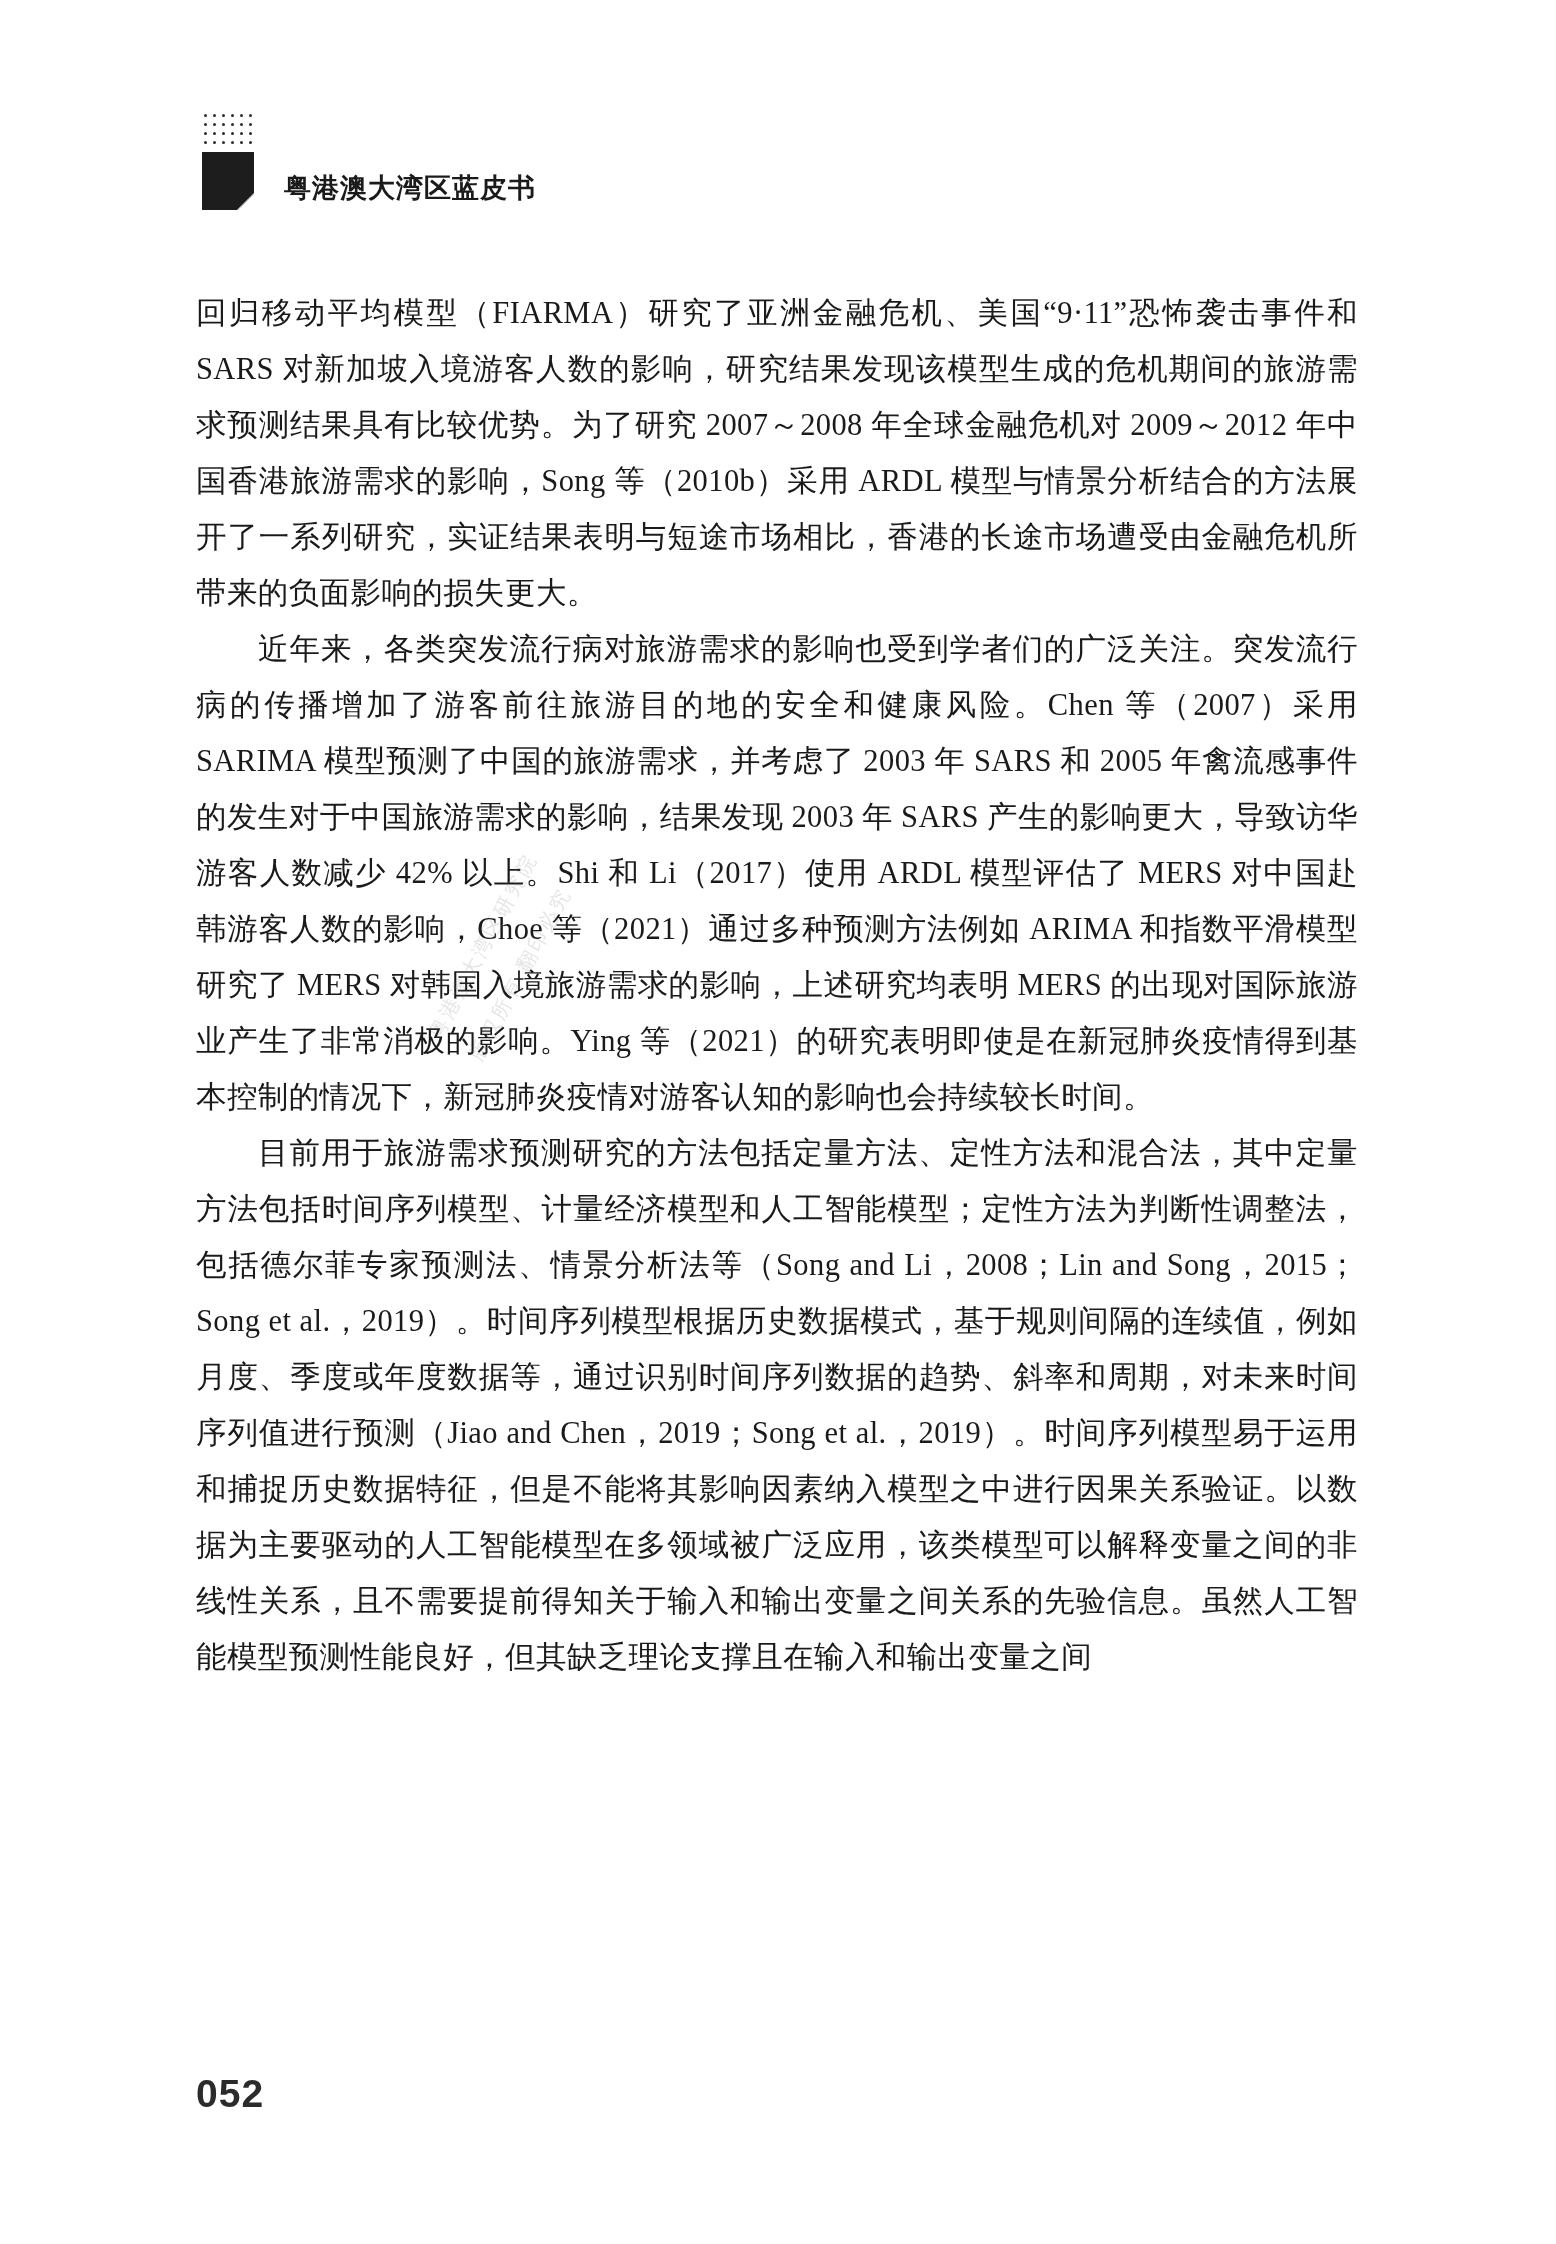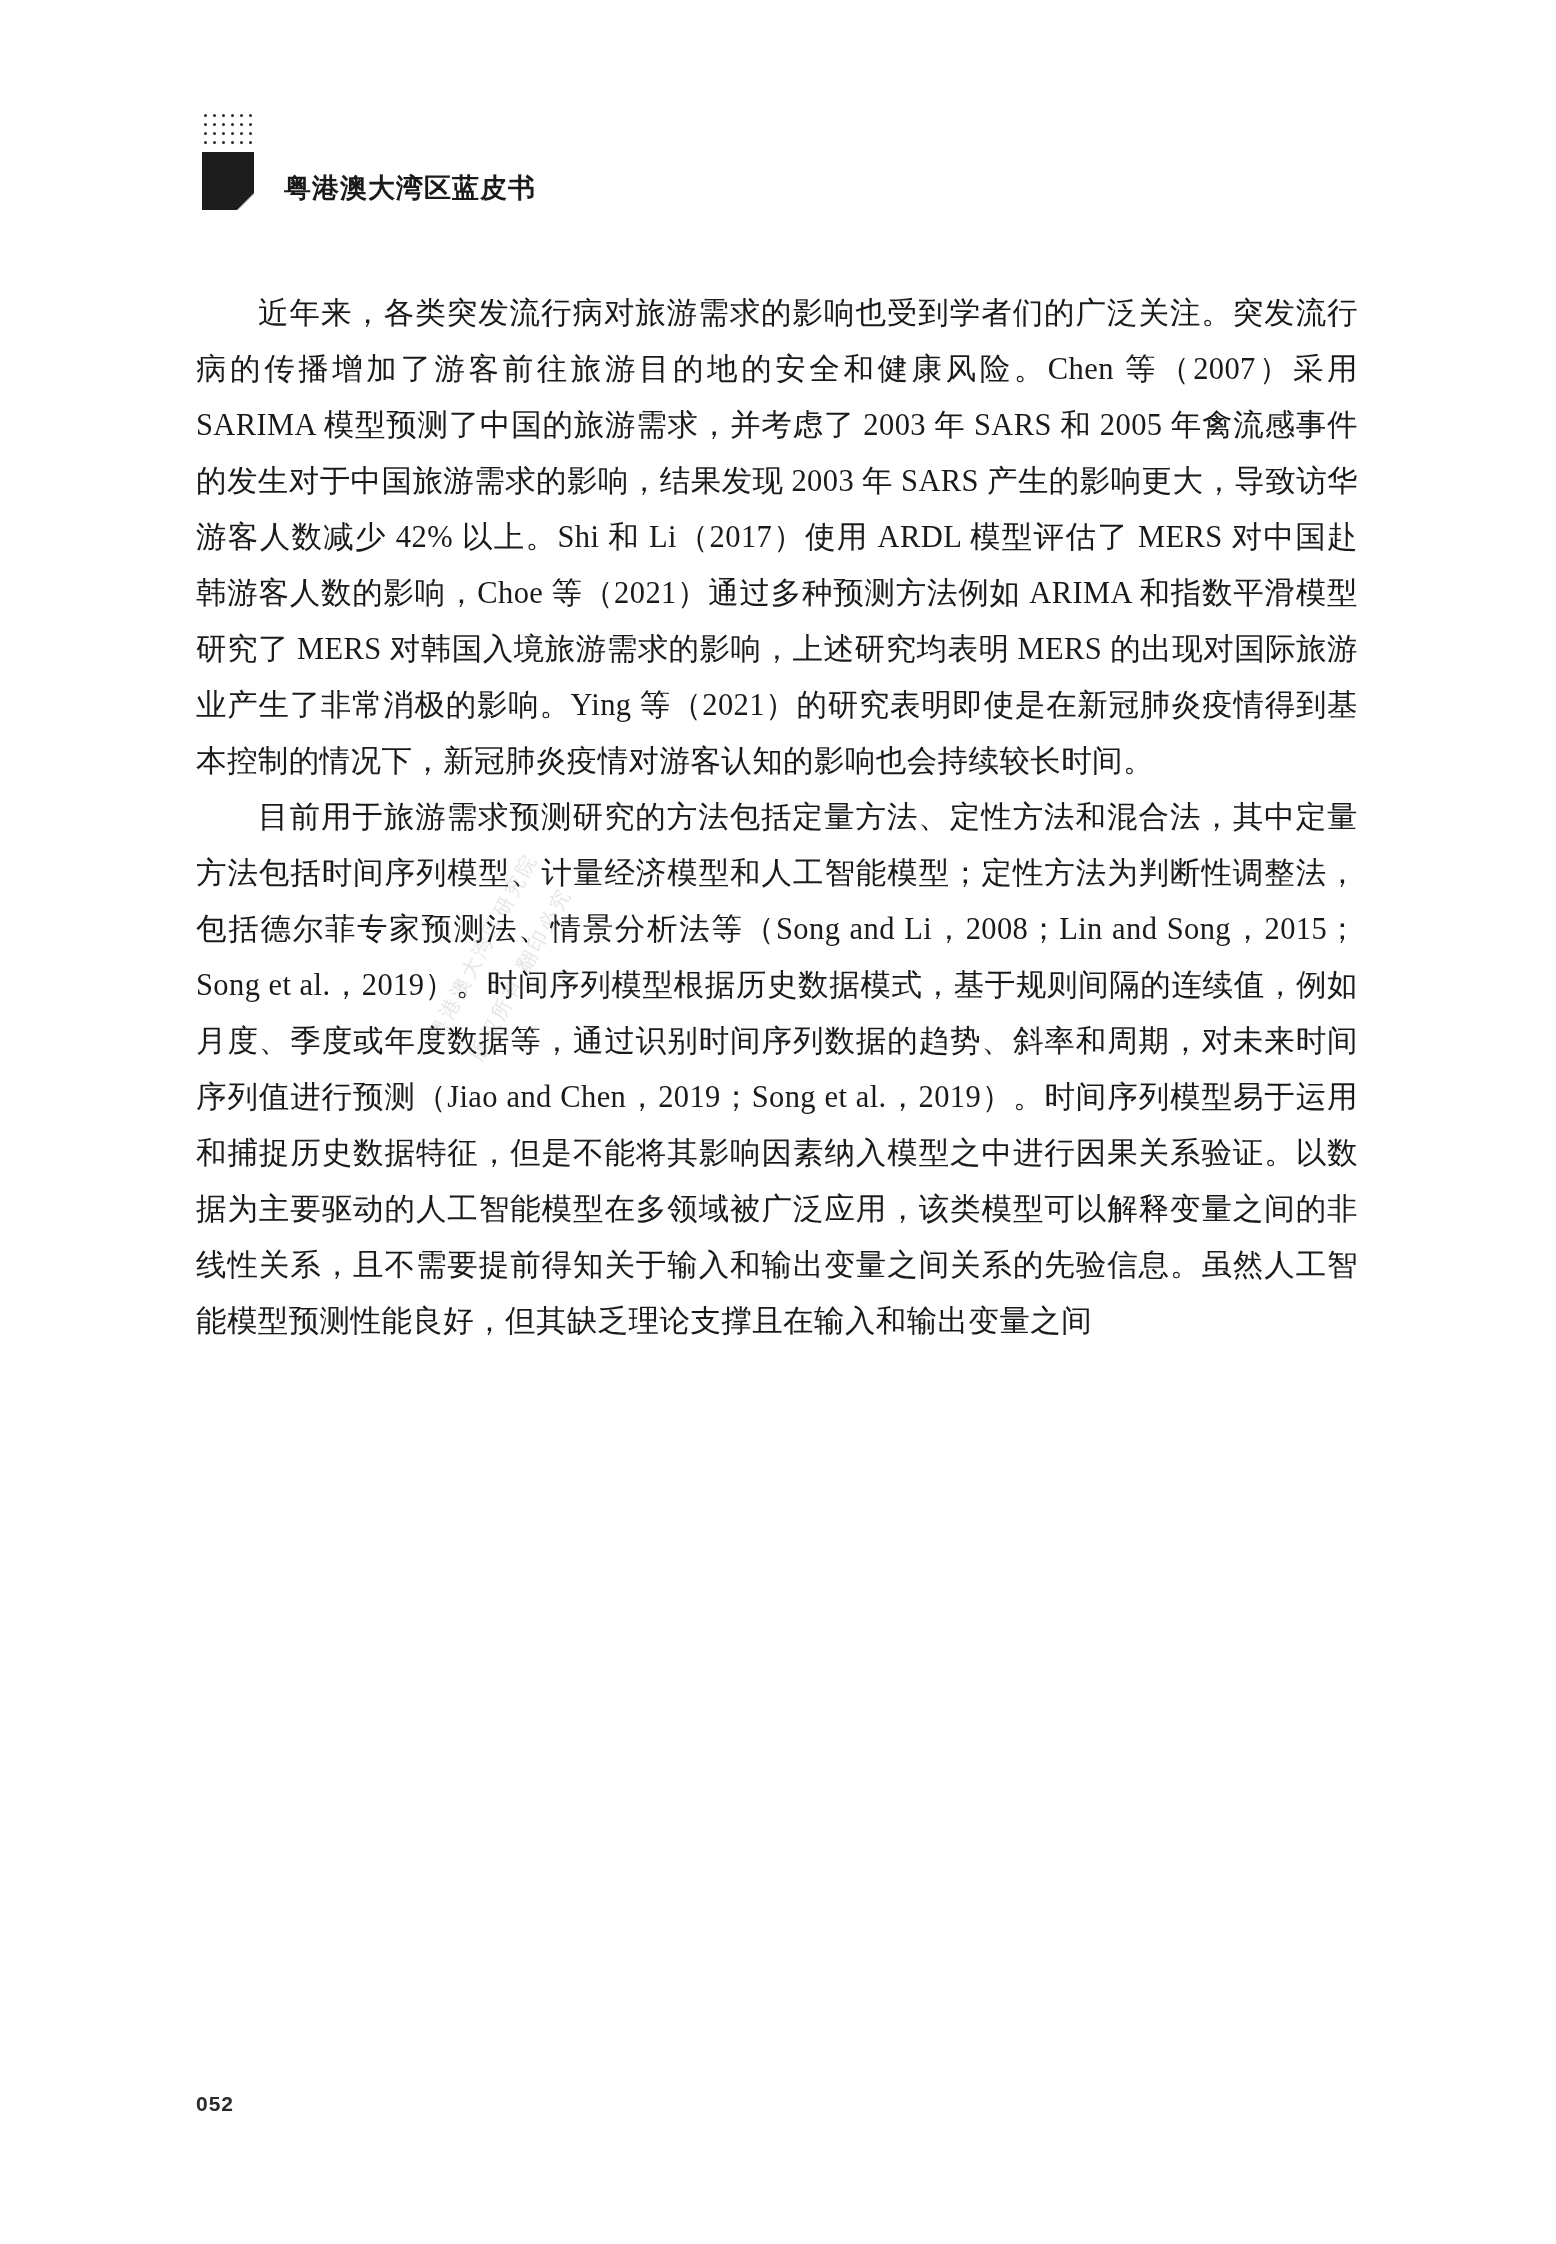--- a/index.html
+++ b/index.html
@@ -135,21 +135,21 @@
   .watermark span {
     display: block;
   }
 
   
   .page-number {
     position: absolute;
     left: 196px;
     bottom: 128px;
     font-family: "Liberation Sans", "DejaVu Sans", sans-serif;
-    font-size: 21px;
+    font-size: 39px;
     font-weight: bold;
     color: #2b2b2b;
     letter-spacing: 1px;
   }
 </style>
 </head>
 <body>
 
 <div class="page">
 
@@ -180,20 +180,21 @@
           <i></i>
           <i></i>
           <i></i>
       </div>
       <div class="mark-block"></div>
     </div>
     <div class="header-title">粤港澳大湾区蓝皮书</div>
   </div>
 
   <div class="content">
+    <p class="para">回归移动平均模型（FIARMA）研究了亚洲金融危机、美国“9·11”恐怖袭击事件和 SARS 对新加坡入境游客人数的影响，研究结果发现该模型生成的危机期间的旅游需求预测结果具有比较优势。为了研究 2007～2008 年全球金融危机对 2009～2012 年中国香港旅游需求的影响，Song 等（2010b）采用 ARDL 模型与情景分析结合的方法展开了一系列研究，实证结果表明与短途市场相比，香港的长途市场遭受由金融危机所带来的负面影响的损失更大。</p>
     <p class="para indent">近年来，各类突发流行病对旅游需求的影响也受到学者们的广泛关注。突发流行病的传播增加了游客前往旅游目的地的安全和健康风险。Chen 等（2007）采用 SARIMA 模型预测了中国的旅游需求，并考虑了 2003 年 SARS 和 2005 年禽流感事件的发生对于中国旅游需求的影响，结果发现 2003 年 SARS 产生的影响更大，导致访华游客人数减少 42% 以上。Shi 和 Li（2017）使用 ARDL 模型评估了 MERS 对中国赴韩游客人数的影响，Choe 等（2021）通过多种预测方法例如 ARIMA 和指数平滑模型研究了 MERS 对韩国入境旅游需求的影响，上述研究均表明 MERS 的出现对国际旅游业产生了非常消极的影响。Ying 等（2021）的研究表明即使是在新冠肺炎疫情得到基本控制的情况下，新冠肺炎疫情对游客认知的影响也会持续较长时间。</p>
 
 
     <p class="para indent">目前用于旅游需求预测研究的方法包括定量方法、定性方法和混合法，其中定量方法包括时间序列模型、计量经济模型和人工智能模型；定性方法为判断性调整法，包括德尔菲专家预测法、情景分析法等（Song and Li，2008；Lin and Song，2015；Song et al.，2019）。时间序列模型根据历史数据模式，基于规则间隔的连续值，例如月度、季度或年度数据等，通过识别时间序列数据的趋势、斜率和周期，对未来时间序列值进行预测（Jiao and Chen，2019；Song et al.，2019）。时间序列模型易于运用和捕捉历史数据特征，但是不能将其影响因素纳入模型之中进行因果关系验证。以数据为主要驱动的人工智能模型在多领域被广泛应用，该类模型可以解释变量之间的非线性关系，且不需要提前得知关于输入和输出变量之间关系的先验信息。虽然人工智能模型预测性能良好，但其缺乏理论支撑且在输入和输出变量之间</p>
   </div>
 
   <div class="watermark">
     <span>粤港澳大湾区研究院</span>
     <span>版权所有 翻印必究</span>
   </div>

